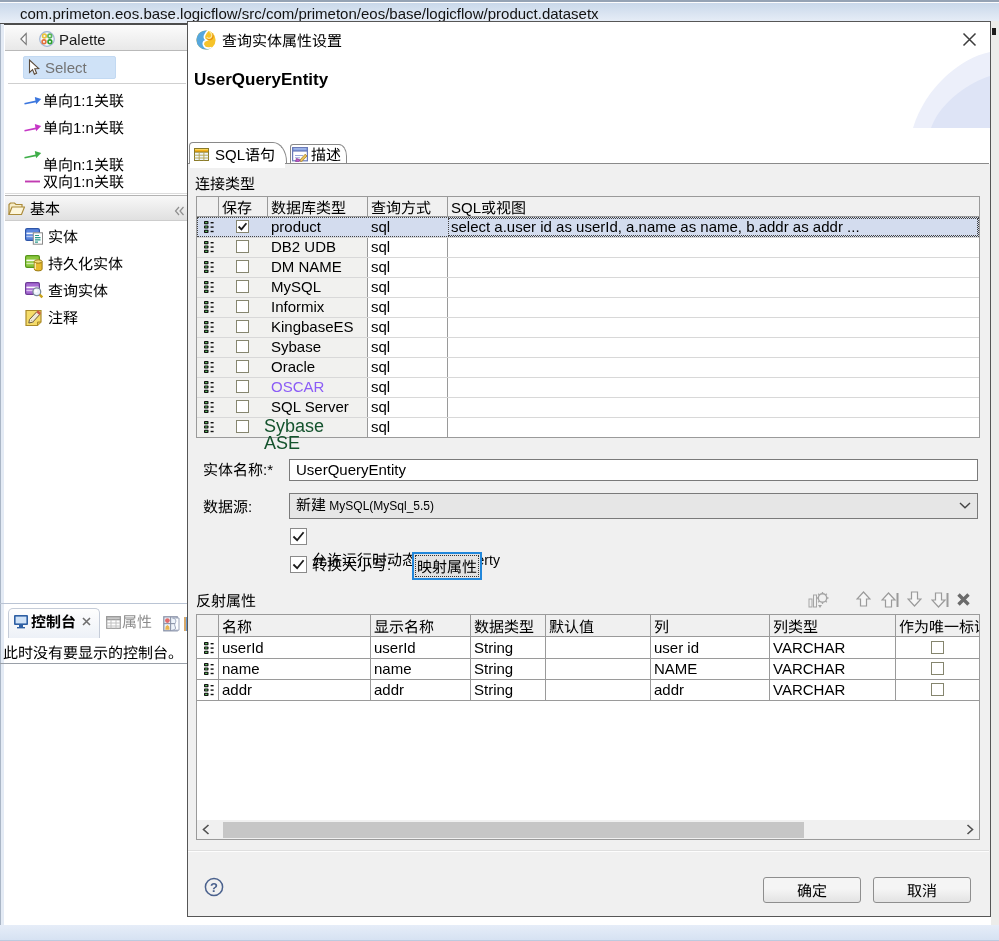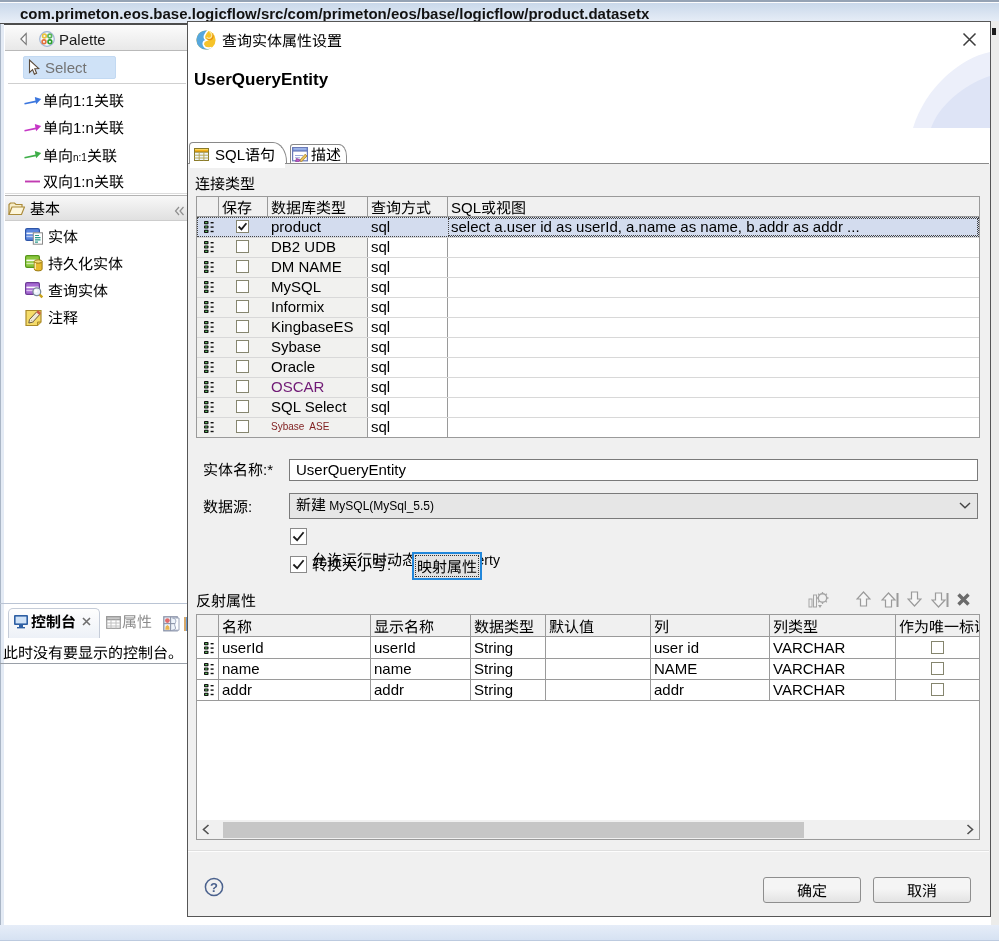--- a/index.html
+++ b/index.html
@@ -96,21 +96,21 @@
       <path id="r83" d="M60 -666C89 -621 118 -560 130 -521L184 -543C172 -581 141 -641 112 -685ZM381 -695C364 -651 332 -584 308 -544L359 -527C385 -565 414 -623 440 -676ZM464 -788V-721H509C543 -653 588 -593 642 -542C570 -497 491 -462 414 -440V-479H284V-742C340 -750 392 -761 435 -773L395 -831C311 -806 163 -787 41 -776C49 -761 57 -736 60 -720C109 -723 162 -727 215 -733V-479H50V-414H202C162 -314 94 -200 32 -140C44 -121 62 -88 69 -66C120 -123 174 -216 215 -309V81H284V-325C322 -281 366 -227 386 -199L434 -251C412 -276 318 -374 284 -404V-414H414V-437C427 -422 444 -396 452 -379C534 -407 619 -446 695 -497C765 -444 846 -404 935 -378C944 -397 962 -426 976 -441C894 -461 817 -494 752 -538C831 -600 899 -677 942 -767L897 -791L884 -788ZM839 -721C802 -668 753 -620 696 -579C647 -620 606 -668 575 -721ZM656 -409V-320H474V-252H656V-149H434V-82H656V81H731V-82H951V-149H731V-252H909V-320H731V-409Z"></path>
       <path id="r84" d="M760 -760C801 -710 850 -640 871 -597L924 -631C901 -673 851 -739 809 -788ZM165 -701C182 -652 194 -588 196 -546L236 -557C233 -597 220 -661 202 -710ZM203 -119C211 -63 215 8 213 55L265 49C266 3 261 -69 251 -124ZM301 -119C318 -69 331 -3 333 40L384 28C380 -13 366 -79 347 -129ZM402 -125C421 -84 439 -32 444 2L494 -17C488 -50 470 -101 449 -140ZM114 -142C96 -88 65 -11 33 37L86 62C116 12 144 -65 164 -120ZM371 -711C362 -664 342 -592 327 -550L361 -536C378 -576 398 -641 416 -694ZM683 -839V-612L682 -551H515V-480H679C667 -313 624 -126 479 32C499 44 523 61 537 76C644 -45 698 -181 725 -316C766 -147 830 -7 928 76C940 57 963 31 980 18C856 -74 785 -264 749 -480H950V-551H748L749 -612V-839ZM148 -752H266V-505H148ZM315 -752H426V-505H315ZM82 -378V-317H257V-239L60 -229L65 -162C179 -170 341 -180 498 -191L499 -252L323 -242V-317H484V-378H323V-450H486V-806H89V-450H257V-378Z"></path>
       <path id="b0" d="M643 -767V-201H755V-767ZM823 -832V-52C823 -36 817 -32 801 -31C784 -31 732 -31 680 -33C695 2 712 55 716 88C794 88 852 84 889 65C926 45 938 12 938 -52V-832ZM113 -831C96 -736 63 -634 21 -570C45 -562 84 -546 111 -533H37V-424H265V-352H76V9H183V-245H265V89H379V-245H467V-98C467 -89 464 -86 455 -86C446 -86 420 -86 392 -87C405 -59 419 -16 422 14C472 15 510 14 539 -3C568 -21 575 -50 575 -96V-352H379V-424H598V-533H379V-608H559V-716H379V-843H265V-716H201C210 -746 218 -777 224 -808ZM265 -533H129C141 -555 153 -580 164 -608H265Z"></path>
       <path id="b1" d="M161 -353V89H284V38H710V88H839V-353ZM284 -78V-238H710V-78ZM128 -420C181 -437 253 -440 787 -466C808 -438 826 -412 839 -389L940 -463C887 -547 767 -671 676 -758L582 -695C620 -658 660 -615 699 -572L287 -558C364 -632 442 -721 507 -814L386 -866C317 -746 208 -624 173 -592C140 -561 116 -541 89 -535C103 -503 123 -443 128 -420Z"></path>
       <path id="b2" d="M673 -525C736 -474 824 -400 867 -356L941 -436C895 -478 804 -548 743 -595ZM140 -851V-672H39V-562H140V-353L26 -318L49 -202L140 -234V-53C140 -40 136 -36 124 -36C112 -35 77 -35 41 -36C55 -5 69 45 72 74C136 74 180 70 210 52C241 33 250 3 250 -52V-273L350 -310L331 -416L250 -389V-562H335V-672H250V-851ZM540 -591C496 -535 425 -478 359 -441C379 -420 410 -375 423 -352H403V-247H589V-48H326V57H972V-48H710V-247H899V-352H434C507 -400 589 -479 641 -552ZM564 -828C576 -800 590 -766 600 -736H359V-552H468V-634H844V-555H957V-736H729C717 -770 697 -818 679 -854Z"></path>
     </defs>
   </svg>
 <div class="a" style="left:0;top:0;width:999px;height:1.5px;background:#95a3b5"></div>
 <div class="a" style="left:0;top:1.5px;width:999px;height:1.5px;background:#fdfdfe"></div>
 <div class="a" style="left:0;top:3px;width:999px;height:20px;background:linear-gradient(#c9d8ea,#e9eff8)"></div>
-<div class="a" style="left:20px;top:4px;width:970px;height:19px;font-size:15px;font-weight:bold;line-height:19px;color:#121212;white-space:nowrap">com.primeton.eos.base.logicflow/src/com/primeton/eos/base/logicflow/product.datasetx</div>
+<div class="a" style="left:20px;top:4px;width:970px;height:19px;font-size:15px;font-weight:normal;line-height:19px;color:#121212;white-space:nowrap">com.primeton.eos.base.logicflow/src/com/primeton/eos/base/logicflow/product.datasetx</div>
 <div class="a" style="left:0;top:23px;width:188px;height:1.5px;background:#4d4d4d"></div>
 <div class="a" style="left:991px;top:21px;width:8px;height:904px;background:#ececea"></div>
 <div class="a" style="left:992px;top:28px;width:4px;height:7px;background:#1c1c1c"></div>
 <div class="a" style="left:0;top:925px;width:999px;height:16px;background:linear-gradient(#e6edf8,#d5e1f2)"></div>
 <div class="a" style="left:0;top:939.5px;width:999px;height:1.5px;background:#bccadf"></div>
 <div class="a" style="left:0;top:24px;width:1px;height:901px;background:#aab6c6"></div>
 <div class="a" style="left:1px;top:24px;width:2.5px;height:901px;background:#e4ebf5"></div>
 <div class="a" style="left:5px;top:24.5px;width:183px;height:580px;background:#fff"></div>
 <div class="a" style="left:0;top:602.5px;width:188px;height:1.5px;background:#bac4d4"></div>
 <div class="a" style="left:5px;top:25px;width:183px;height:25.5px;background:linear-gradient(#fcfcfc,#e8e8e8);border-bottom:1px solid #b9b9b9"></div>
@@ -150,21 +150,21 @@
       <use href="#r16" x="0"></use>
       <use href="#r23" x="1000"></use>
     </svg><span>1:n</span><svg class="k" style="width:30px;height:15px;vertical-align:-2px" viewBox="0 -880 2000 1000">
       <use href="#r9" x="0"></use>
       <use href="#r69" x="1000"></use>
     </svg></div>
 <svg class="a" style="left:24px;top:149px" width="18" height="11" viewBox="0 0 18 11">
     <path d="M0.5 8.8 L12 6.4" stroke="#3fae49" stroke-width="1.6" fill="none"></path>
     <path d="M10.8 2 L17.2 4.1 L12.1 9.3 Z" fill="#3fae49"></path>
   </svg>
-<div class="a" style="left:43px;top:148px;width:140px;height:16px;font-size:10px;line-height:16px"><svg class="k" style="width:30px;height:15px;vertical-align:-2px" viewBox="0 -880 2000 1000">
+<div class="a" style="left:43px;top:157px;width:140px;height:16px;font-size:15px;line-height:16px"><svg class="k" style="width:30px;height:15px;vertical-align:-2px" viewBox="0 -880 2000 1000">
       <use href="#r16" x="0"></use>
       <use href="#r23" x="1000"></use>
     </svg><span>n:1</span><svg class="k" style="width:30px;height:15px;vertical-align:-2px" viewBox="0 -880 2000 1000">
       <use href="#r9" x="0"></use>
       <use href="#r69" x="1000"></use>
     </svg></div>
 <svg class="a" style="left:24px;top:176px" width="18" height="11" viewBox="0 0 18 11">
     <path d="M1 5.5 L16 5.5" stroke="#c13bb1" stroke-width="1.9" fill="none"></path>
   </svg>
 <div class="a" style="left:43px;top:173.5px;width:140px;height:16px;font-size:15px;line-height:16px"><svg class="k" style="width:30px;height:15px;vertical-align:-2px" viewBox="0 -880 2000 1000">
@@ -530,54 +530,54 @@
     <rect x="1.2" y="5.4" width="2.1" height="1.2" fill="#5cbf5c"></rect>
 <rect x="0" y="8.8" width="4.5" height="3.2" rx="0.8" fill="#111"></rect>
     <rect x="1.2" y="9.8" width="2.1" height="1.2" fill="#5cbf5c"></rect>
 <rect x="6.6" y="1" width="3" height="1.4" fill="#111"></rect>
     <rect x="6.6" y="5.4" width="3" height="1.4" fill="#111"></rect>
     <rect x="6.6" y="9.8" width="3" height="1.4" fill="#111"></rect>
 </svg>
 <svg class="a" style="left:236px;top:380px" width="13" height="13" viewBox="0 0 13 13">
     <rect x="0.5" y="0.5" width="12" height="12" fill="#fff" stroke="#85856e" stroke-width="1"></rect>
   </svg>
-<div class="a" style="left:271px;top:378px;width:96px;height:17px;font-size:15px;line-height:17px;color:#701a75">OSCAR</div>
+<div class="a" style="left:271px;top:378px;width:96px;height:17px;font-size:15px;line-height:17px;color:#8b5cf6">OSCAR</div>
 <div class="a" style="left:371px;top:378px;width:70px;height:17px;font-size:15px;line-height:17px;color:#000">sql</div>
 <div class="a" style="left:197px;top:416.5px;width:782px;height:1px;background:#d8d8d8"></div>
 <svg class="a" style="left:204px;top:400.5px" width="10" height="12" viewBox="0 0 10 12">
 <rect x="0" y="0" width="4.5" height="3.2" rx="0.8" fill="#111"></rect>
     <rect x="1.2" y="1" width="2.1" height="1.2" fill="#5cbf5c"></rect>
 <rect x="0" y="4.4" width="4.5" height="3.2" rx="0.8" fill="#111"></rect>
     <rect x="1.2" y="5.4" width="2.1" height="1.2" fill="#5cbf5c"></rect>
 <rect x="0" y="8.8" width="4.5" height="3.2" rx="0.8" fill="#111"></rect>
     <rect x="1.2" y="9.8" width="2.1" height="1.2" fill="#5cbf5c"></rect>
 <rect x="6.6" y="1" width="3" height="1.4" fill="#111"></rect>
     <rect x="6.6" y="5.4" width="3" height="1.4" fill="#111"></rect>
     <rect x="6.6" y="9.8" width="3" height="1.4" fill="#111"></rect>
 </svg>
 <svg class="a" style="left:236px;top:400px" width="13" height="13" viewBox="0 0 13 13">
     <rect x="0.5" y="0.5" width="12" height="12" fill="#fff" stroke="#85856e" stroke-width="1"></rect>
   </svg>
-<div class="a" style="left:271px;top:398px;width:96px;height:17px;font-size:15px;line-height:17px;color:#000">SQL Select</div>
+<div class="a" style="left:271px;top:398px;width:96px;height:17px;font-size:15px;line-height:17px;color:#000">SQL Server</div>
 <div class="a" style="left:371px;top:398px;width:70px;height:17px;font-size:15px;line-height:17px;color:#000">sql</div>
 <svg class="a" style="left:204px;top:420.5px" width="10" height="12" viewBox="0 0 10 12">
 <rect x="0" y="0" width="4.5" height="3.2" rx="0.8" fill="#111"></rect>
     <rect x="1.2" y="1" width="2.1" height="1.2" fill="#5cbf5c"></rect>
 <rect x="0" y="4.4" width="4.5" height="3.2" rx="0.8" fill="#111"></rect>
     <rect x="1.2" y="5.4" width="2.1" height="1.2" fill="#5cbf5c"></rect>
 <rect x="0" y="8.8" width="4.5" height="3.2" rx="0.8" fill="#111"></rect>
     <rect x="1.2" y="9.8" width="2.1" height="1.2" fill="#5cbf5c"></rect>
 <rect x="6.6" y="1" width="3" height="1.4" fill="#111"></rect>
     <rect x="6.6" y="5.4" width="3" height="1.4" fill="#111"></rect>
     <rect x="6.6" y="9.8" width="3" height="1.4" fill="#111"></rect>
 </svg>
 <svg class="a" style="left:236px;top:420px" width="13" height="13" viewBox="0 0 13 13">
     <rect x="0.5" y="0.5" width="12" height="12" fill="#fff" stroke="#85856e" stroke-width="1"></rect>
   </svg>
-<div class="a" style="left:271px;top:418px;width:96px;height:17px;font-size:10px;line-height:17px;color:#7f1d1d">Sybase&nbsp; ASE</div>
+<div class="a" style="left:264px;top:418px;width:96px;height:17px;font-size:18px;line-height:17px;color:#14532d">Sybase&nbsp; ASE</div>
 <div class="a" style="left:371px;top:418px;width:70px;height:17px;font-size:15px;line-height:17px;color:#000">sql</div>
 <div class="a" style="left:451px;top:218px;width:525px;height:17px;font-size:15px;line-height:17px;overflow:hidden;white-space:nowrap">select a.user id as userId, a.name as name, b.addr as addr ...</div>
 <div class="a" style="left:447px;top:216.5px;width:532px;height:20px;outline:1px dotted #444;outline-offset:-2px"></div>
 <div class="a" style="left:203px;top:461px;width:90px;height:17px;font-size:15px;line-height:17px"><svg class="k" style="width:60px;height:15px;vertical-align:-2px" viewBox="0 -880 4000 1000">
       <use href="#r32" x="0"></use>
       <use href="#r4" x="1000"></use>
       <use href="#r22" x="2000"></use>
       <use href="#r66" x="3000"></use>
     </svg><span>:*</span></div>
 <div class="a" style="left:289px;top:458.5px;width:689px;height:22px;background:#fff;border:1px solid #7a7a7a"></div>

